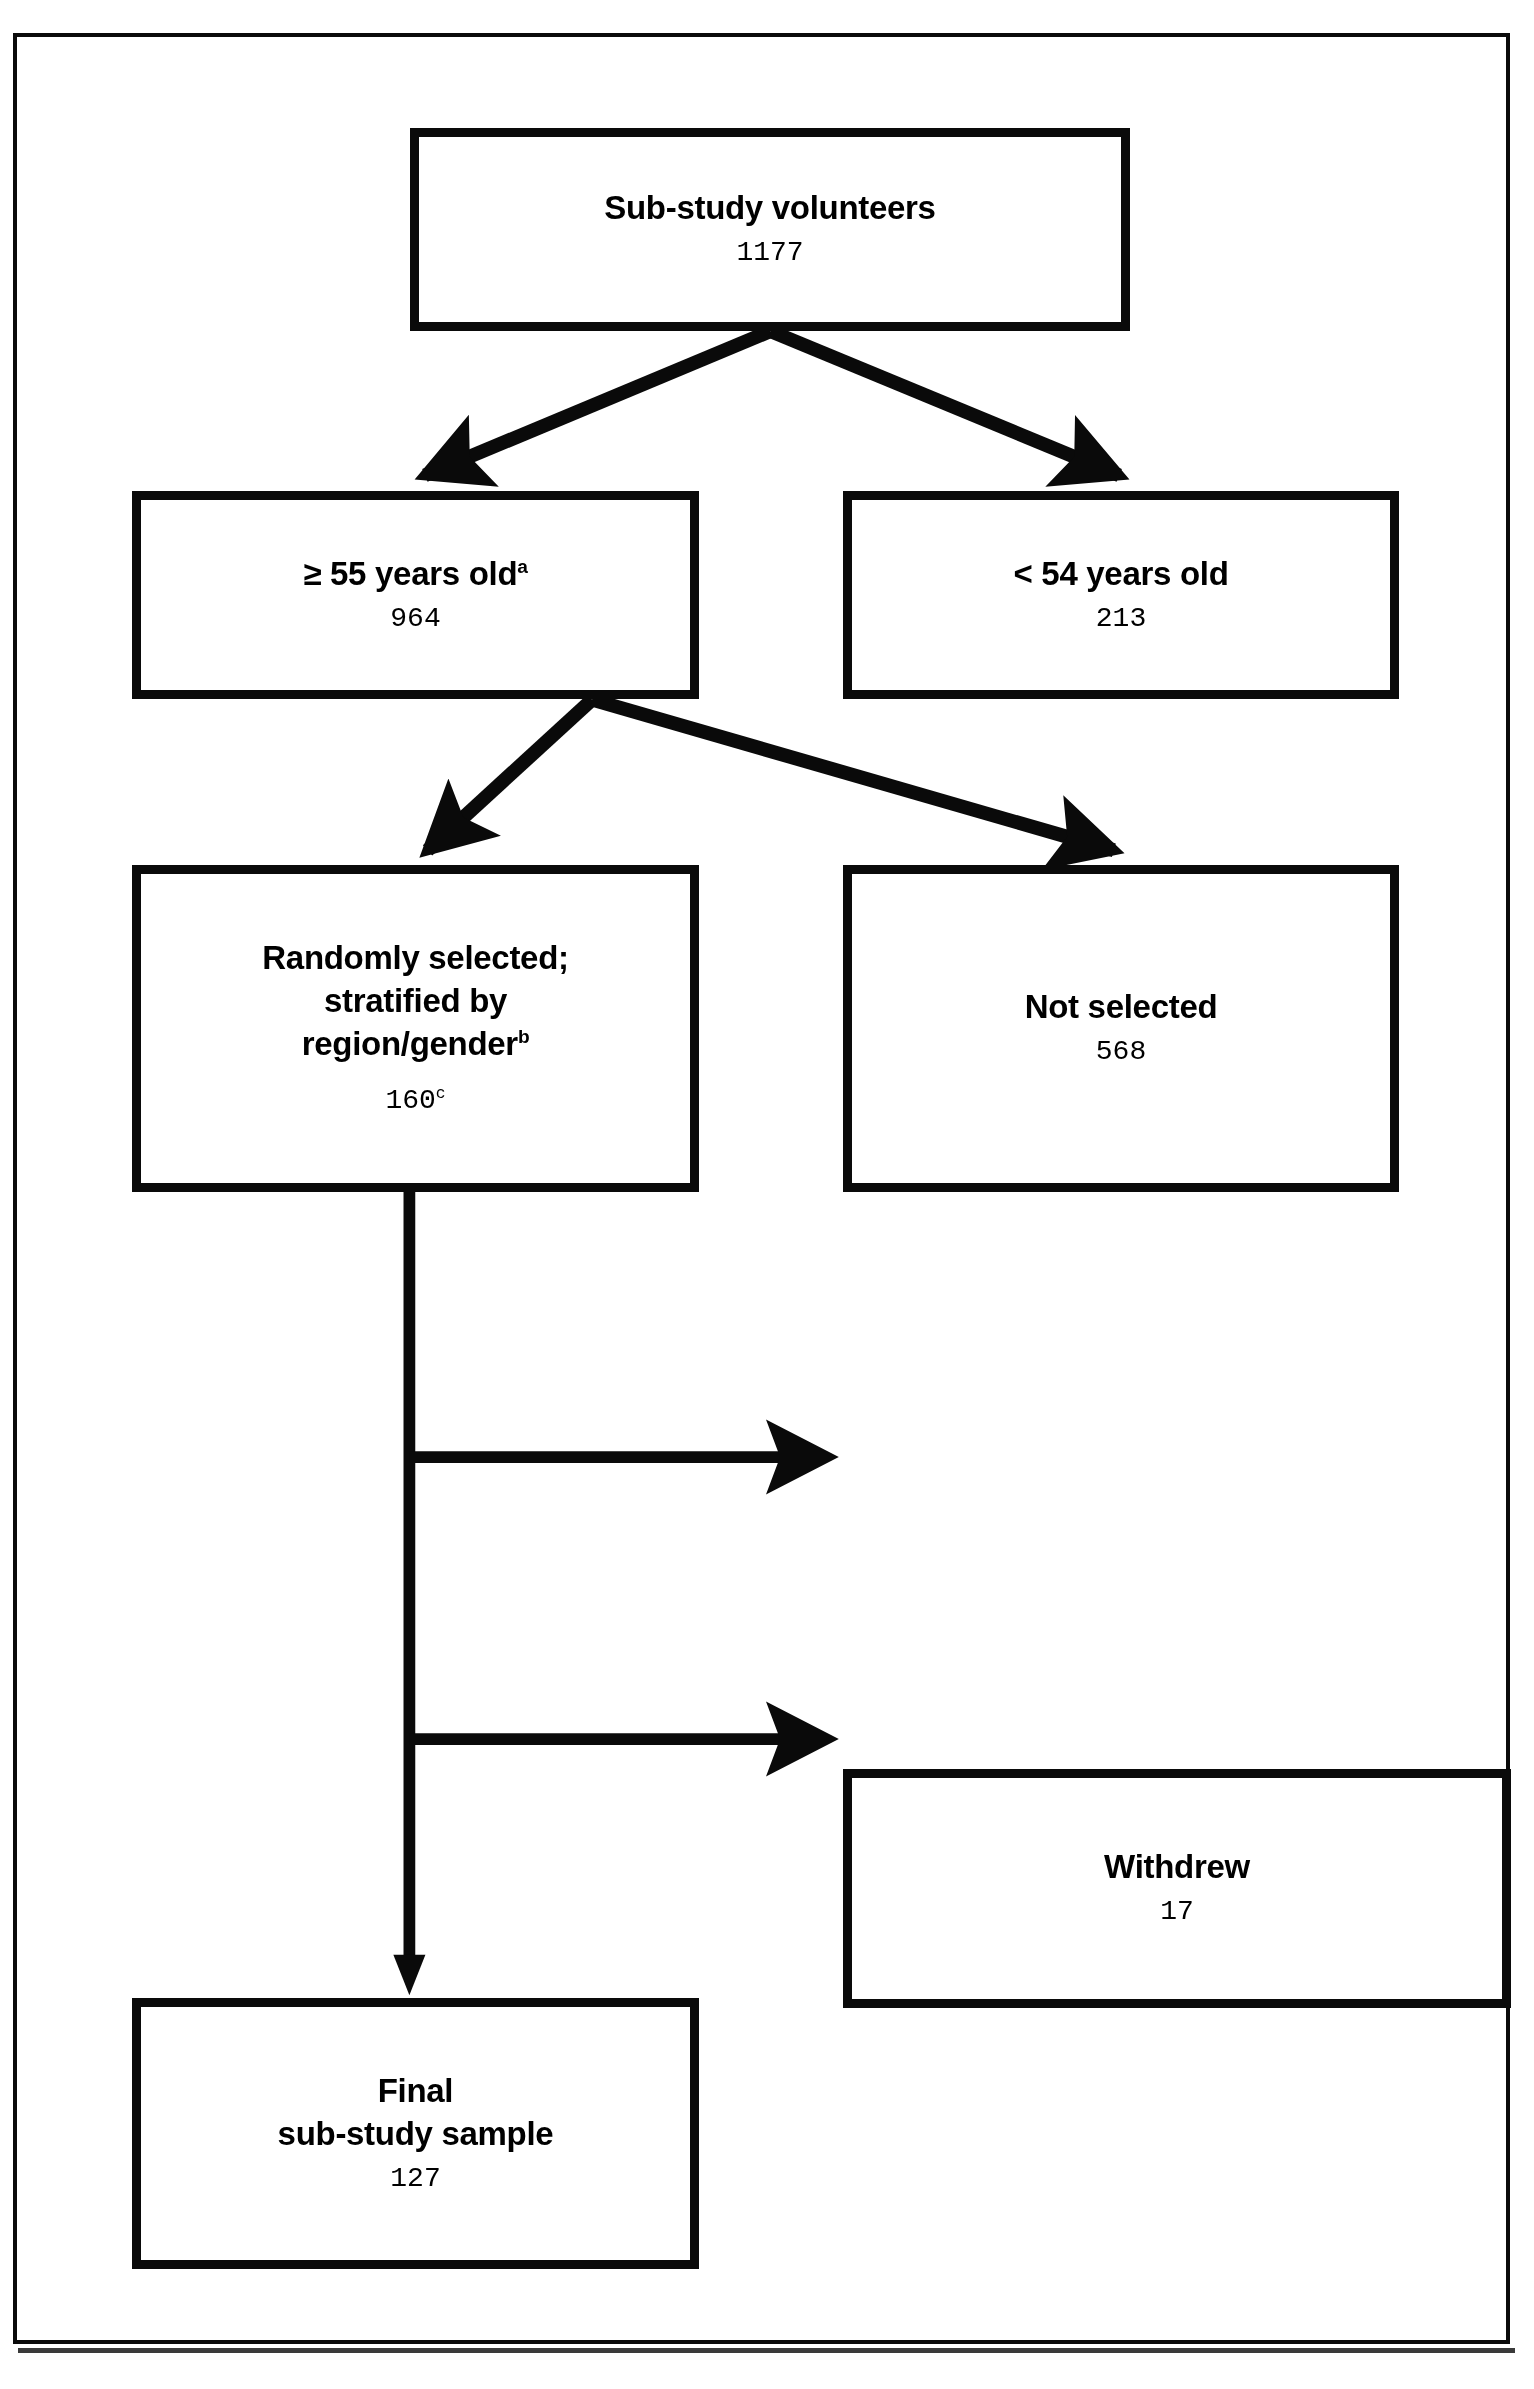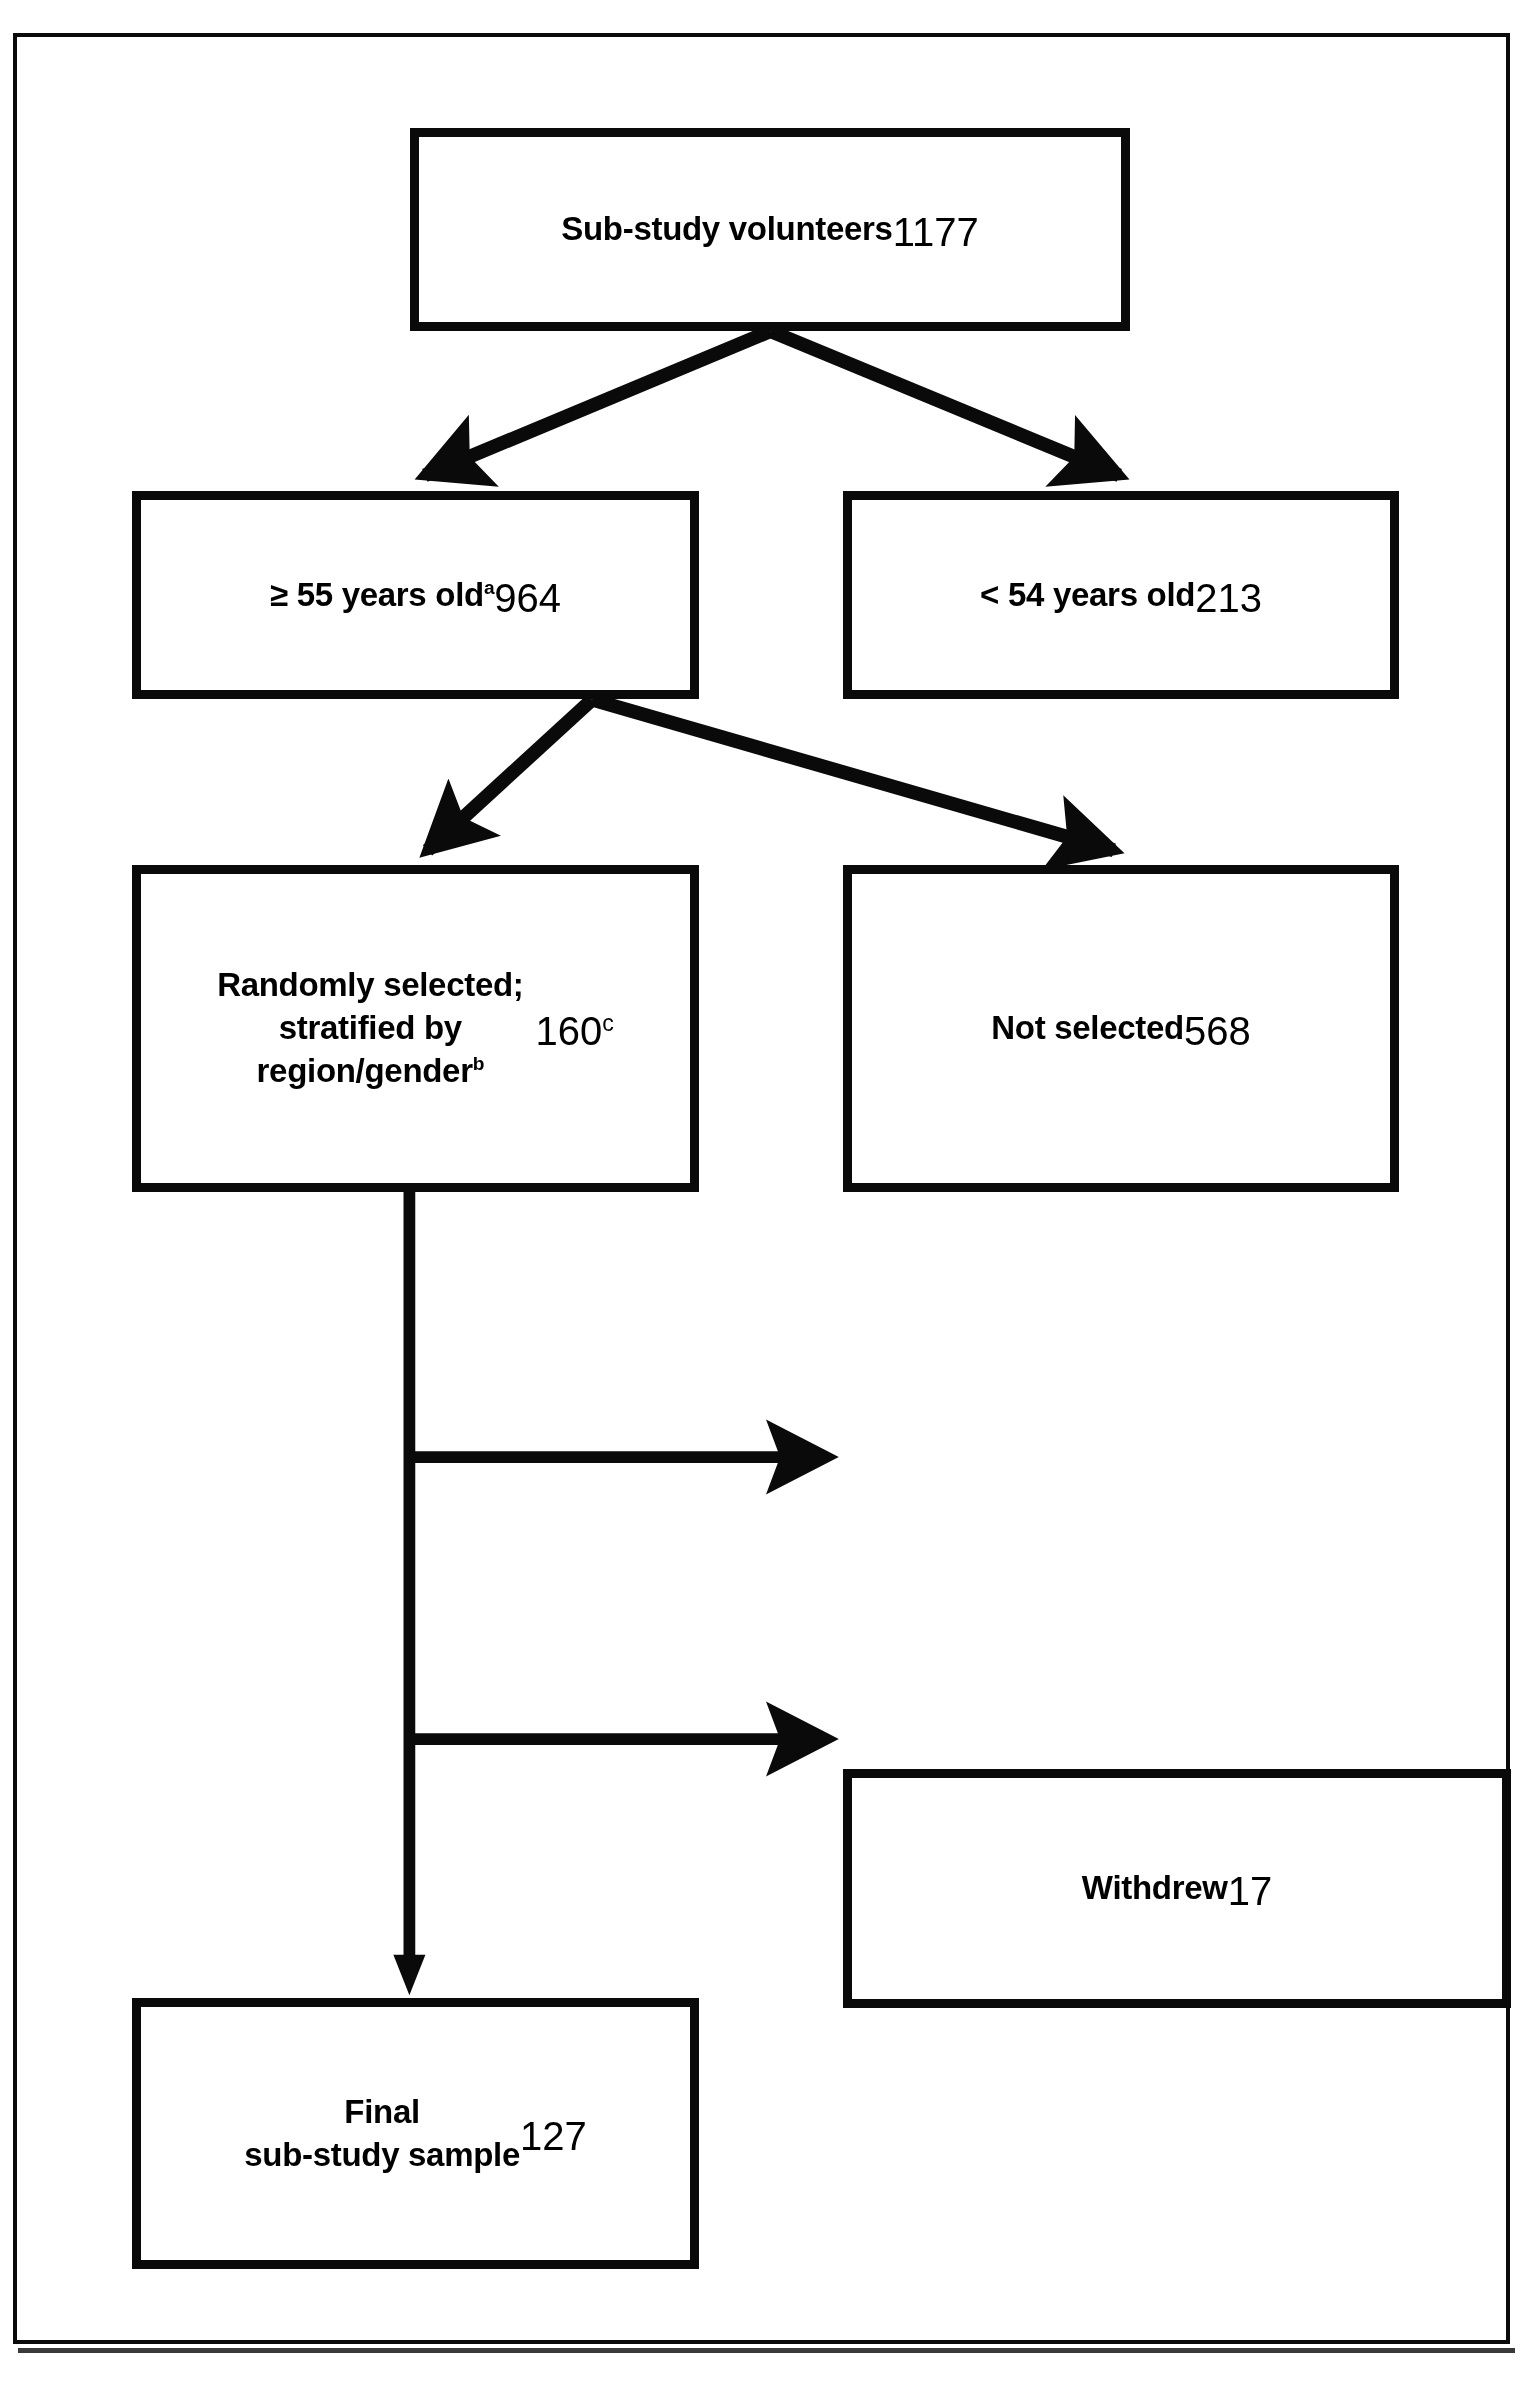--- a/index.html
+++ b/index.html
@@ -48,37 +48,39 @@
     height: 2389px;
   }
 
   
   .flow-box {
     position: absolute;
     box-sizing: border-box;
     background: #ffffff;
     border: 9.6px solid #0a0a0a;
     display: flex;
+    flex-direction: column;
     align-items: center;
     justify-content: center;
     text-align: center;
     z-index: 5;
   }
   .flow-box .box-label {
     font-weight: bold;
     font-size: 33px;
     line-height: 1.30;
     letter-spacing: -0.3px;
     white-space: pre-line;
   }
   .flow-box .box-count {
     font-weight: normal;
-    font-size: 40px;
+    font-size: 28px;
     line-height: 1.30;
     margin-top: 5.3px;
+    font-family: Liberation Mono, monospace;
   }
   .flow-box sup {
     font-size: 0.58em;
     font-weight: bold;
     vertical-align: super;
     line-height: 0;
   }
   .flow-box .box-count sup {
     font-weight: normal;
   }

